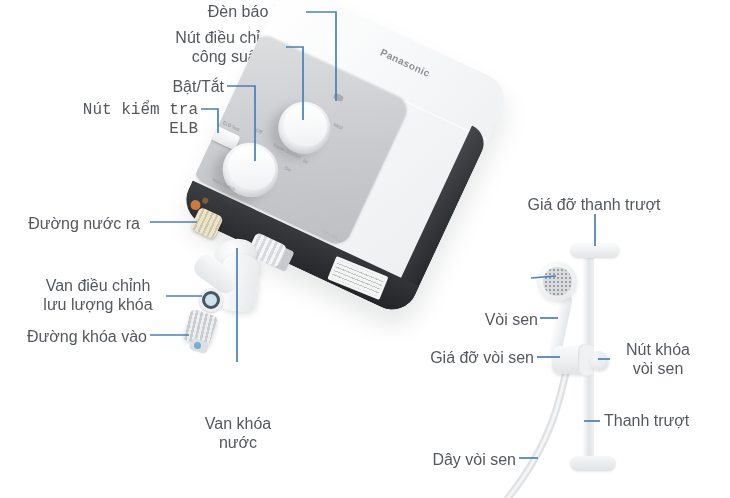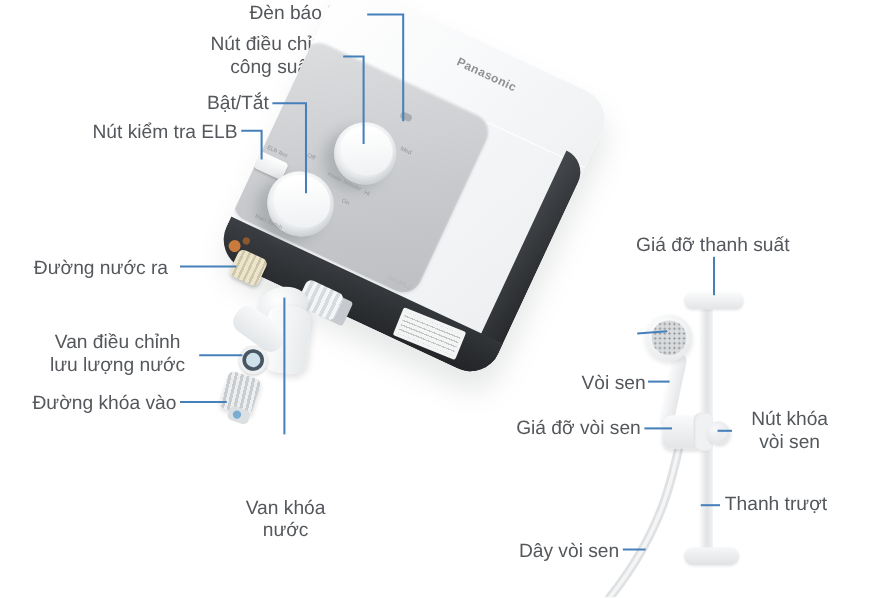--- a/index.html
+++ b/index.html
@@ -179,24 +179,24 @@
     <path d="M540 318 H558"></path>
     <path d="M537 357 H560"></path>
     <path d="M610 359 H598"></path>
     <path d="M600 421 H584"></path>
     <path d="M519 458 H538"></path>
   </svg>
 
   <div class="lbl r" style="left:178px;top:2px;width:125px;">Đèn báo ELB</div>
   <div class="lbl c" style="left:168px;top:28px;width:117px;">Nút điều chỉnh công suất</div>
   <div class="lbl r" style="left:132px;top:77px;width:92px;">Bật/Tắt</div>
-  <div class="lbl r" style="left:58px;top:101px;width:140px;">Nút kiểm tra ELB</div>
+  <div class="lbl r" style="left:58px;top:101px;width:140px;font-family:Liberation Mono, monospace;">Nút kiểm tra ELB</div>
   <div class="lbl r" style="left:12px;top:214px;width:128px;">Đường nước ra</div>
-  <div class="lbl c" style="left:33px;top:276px;width:130px;">Van điều chỉnh lưu lượng nước</div>
+  <div class="lbl c" style="left:33px;top:276px;width:130px;">Van điều chỉnh lưu lượng khóa</div>
   <div class="lbl r" style="left:8px;top:327px;width:139px;">Đường khóa vào</div>
   <div class="lbl c" style="left:192px;top:369px;width:92px;margin-top:45px;">Van khóa nước</div>
-  <div class="lbl c" style="left:524px;top:195px;width:140px;">Giá đỡ thanh suất</div>
+  <div class="lbl c" style="left:524px;top:195px;width:140px;">Giá đỡ thanh trượt</div>
   <div class="lbl r" style="left:428px;top:310px;width:110px;">Vòi sen</div>
   <div class="lbl r" style="left:392px;top:348px;width:142px;">Giá đỡ vòi sen</div>
   <div class="lbl c" style="left:614px;top:340px;width:88px;">Nút khóa vòi sen</div>
   <div class="lbl r" style="left:378px;top:450px;width:138px;">Dây vòi sen</div>
   <div class="lbl" style="left:604px;top:411px;width:100px;">Thanh trượt</div>
 </div>
 
 </body></html>

